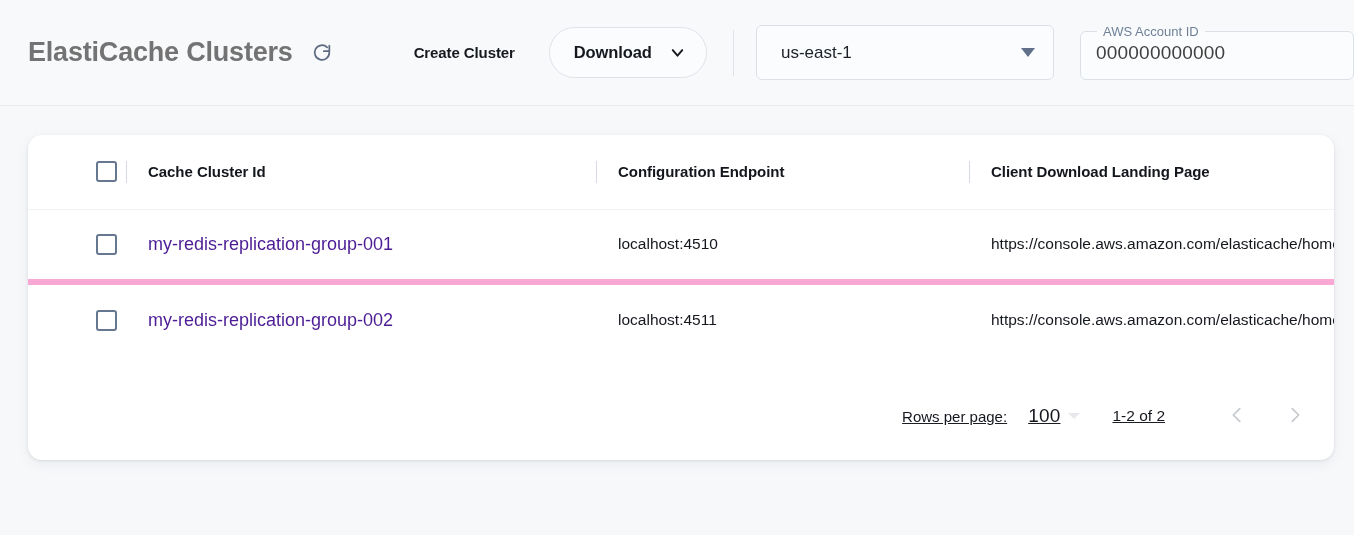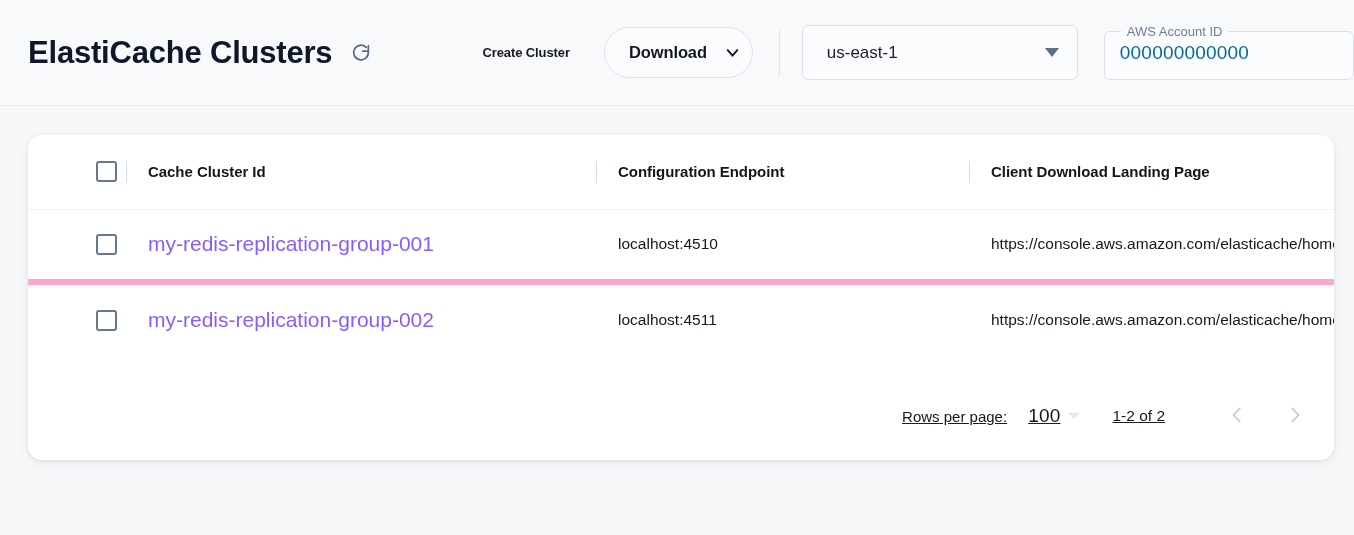--- a/index.html
+++ b/index.html
@@ -22,45 +22,45 @@
     position: relative;
     height: 106px;
     background: #f8f9fb;
     border-bottom: 1px solid #e7eaef;
     display: flex;
     align-items: center;
     padding: 0 0 0 28px;
   }
 
   .page-title {
-    font-size: 31px;
+    font-size: 27px;
     font-weight: bold;
     letter-spacing: -0.2px;
-    color: #0f172a;
+    color: #737373;
     white-space: nowrap;
   }
 
   .refresh-btn {
     margin-left: 14px;
     width: 30px;
     height: 30px;
     display: flex;
     align-items: center;
     justify-content: center;
     background: none;
     border: none;
     cursor: pointer;
     color: #5d6b80;
     flex: 0 0 auto;
   }
   .refresh-btn svg { display: block; }
 
   .create-cluster-btn {
-    margin-left: 106px;
-    font-size: 13px;
+    margin-left: 77px;
+    font-size: 15px;
     font-weight: bold;
     color: #15181e;
     background: none;
     border: none;
     cursor: pointer;
     white-space: nowrap;
     font-family: inherit;
     letter-spacing: -0.1px;
   }
 
@@ -143,21 +143,21 @@
     line-height: 1;
   }
   .account-value {
     position: absolute;
     left: 16px;
     top: 0;
     height: 100%;
     display: flex;
     align-items: center;
     font-size: 19px;
-    color: #0369a1;
+    color: #404040;
     letter-spacing: 0.2px;
   }
 
   
   .page-body {
     padding: 29px 20px 0 28px;
   }
 
   .card {
     width: 1306px;
@@ -222,23 +222,23 @@
     border: 2px solid #66788f;
     border-radius: 3px;
     background: #fff;
     cursor: pointer;
     display: block;
     margin-left: 68px;
   }
   thead .checkbox { margin-left: 68px; }
 
   .cluster-link {
-    color: #8b5cf6;
+    color: #4c1d95;
     text-decoration: none;
-    font-size: 21px;
+    font-size: 18px;
     cursor: pointer;
   }
 
   .cell-pad { padding-left: 22px; }
   .url-cell { padding-left: 22px; color: #14171d; }
 
   
   .pagination {
     position: absolute;
     right: 22px;

